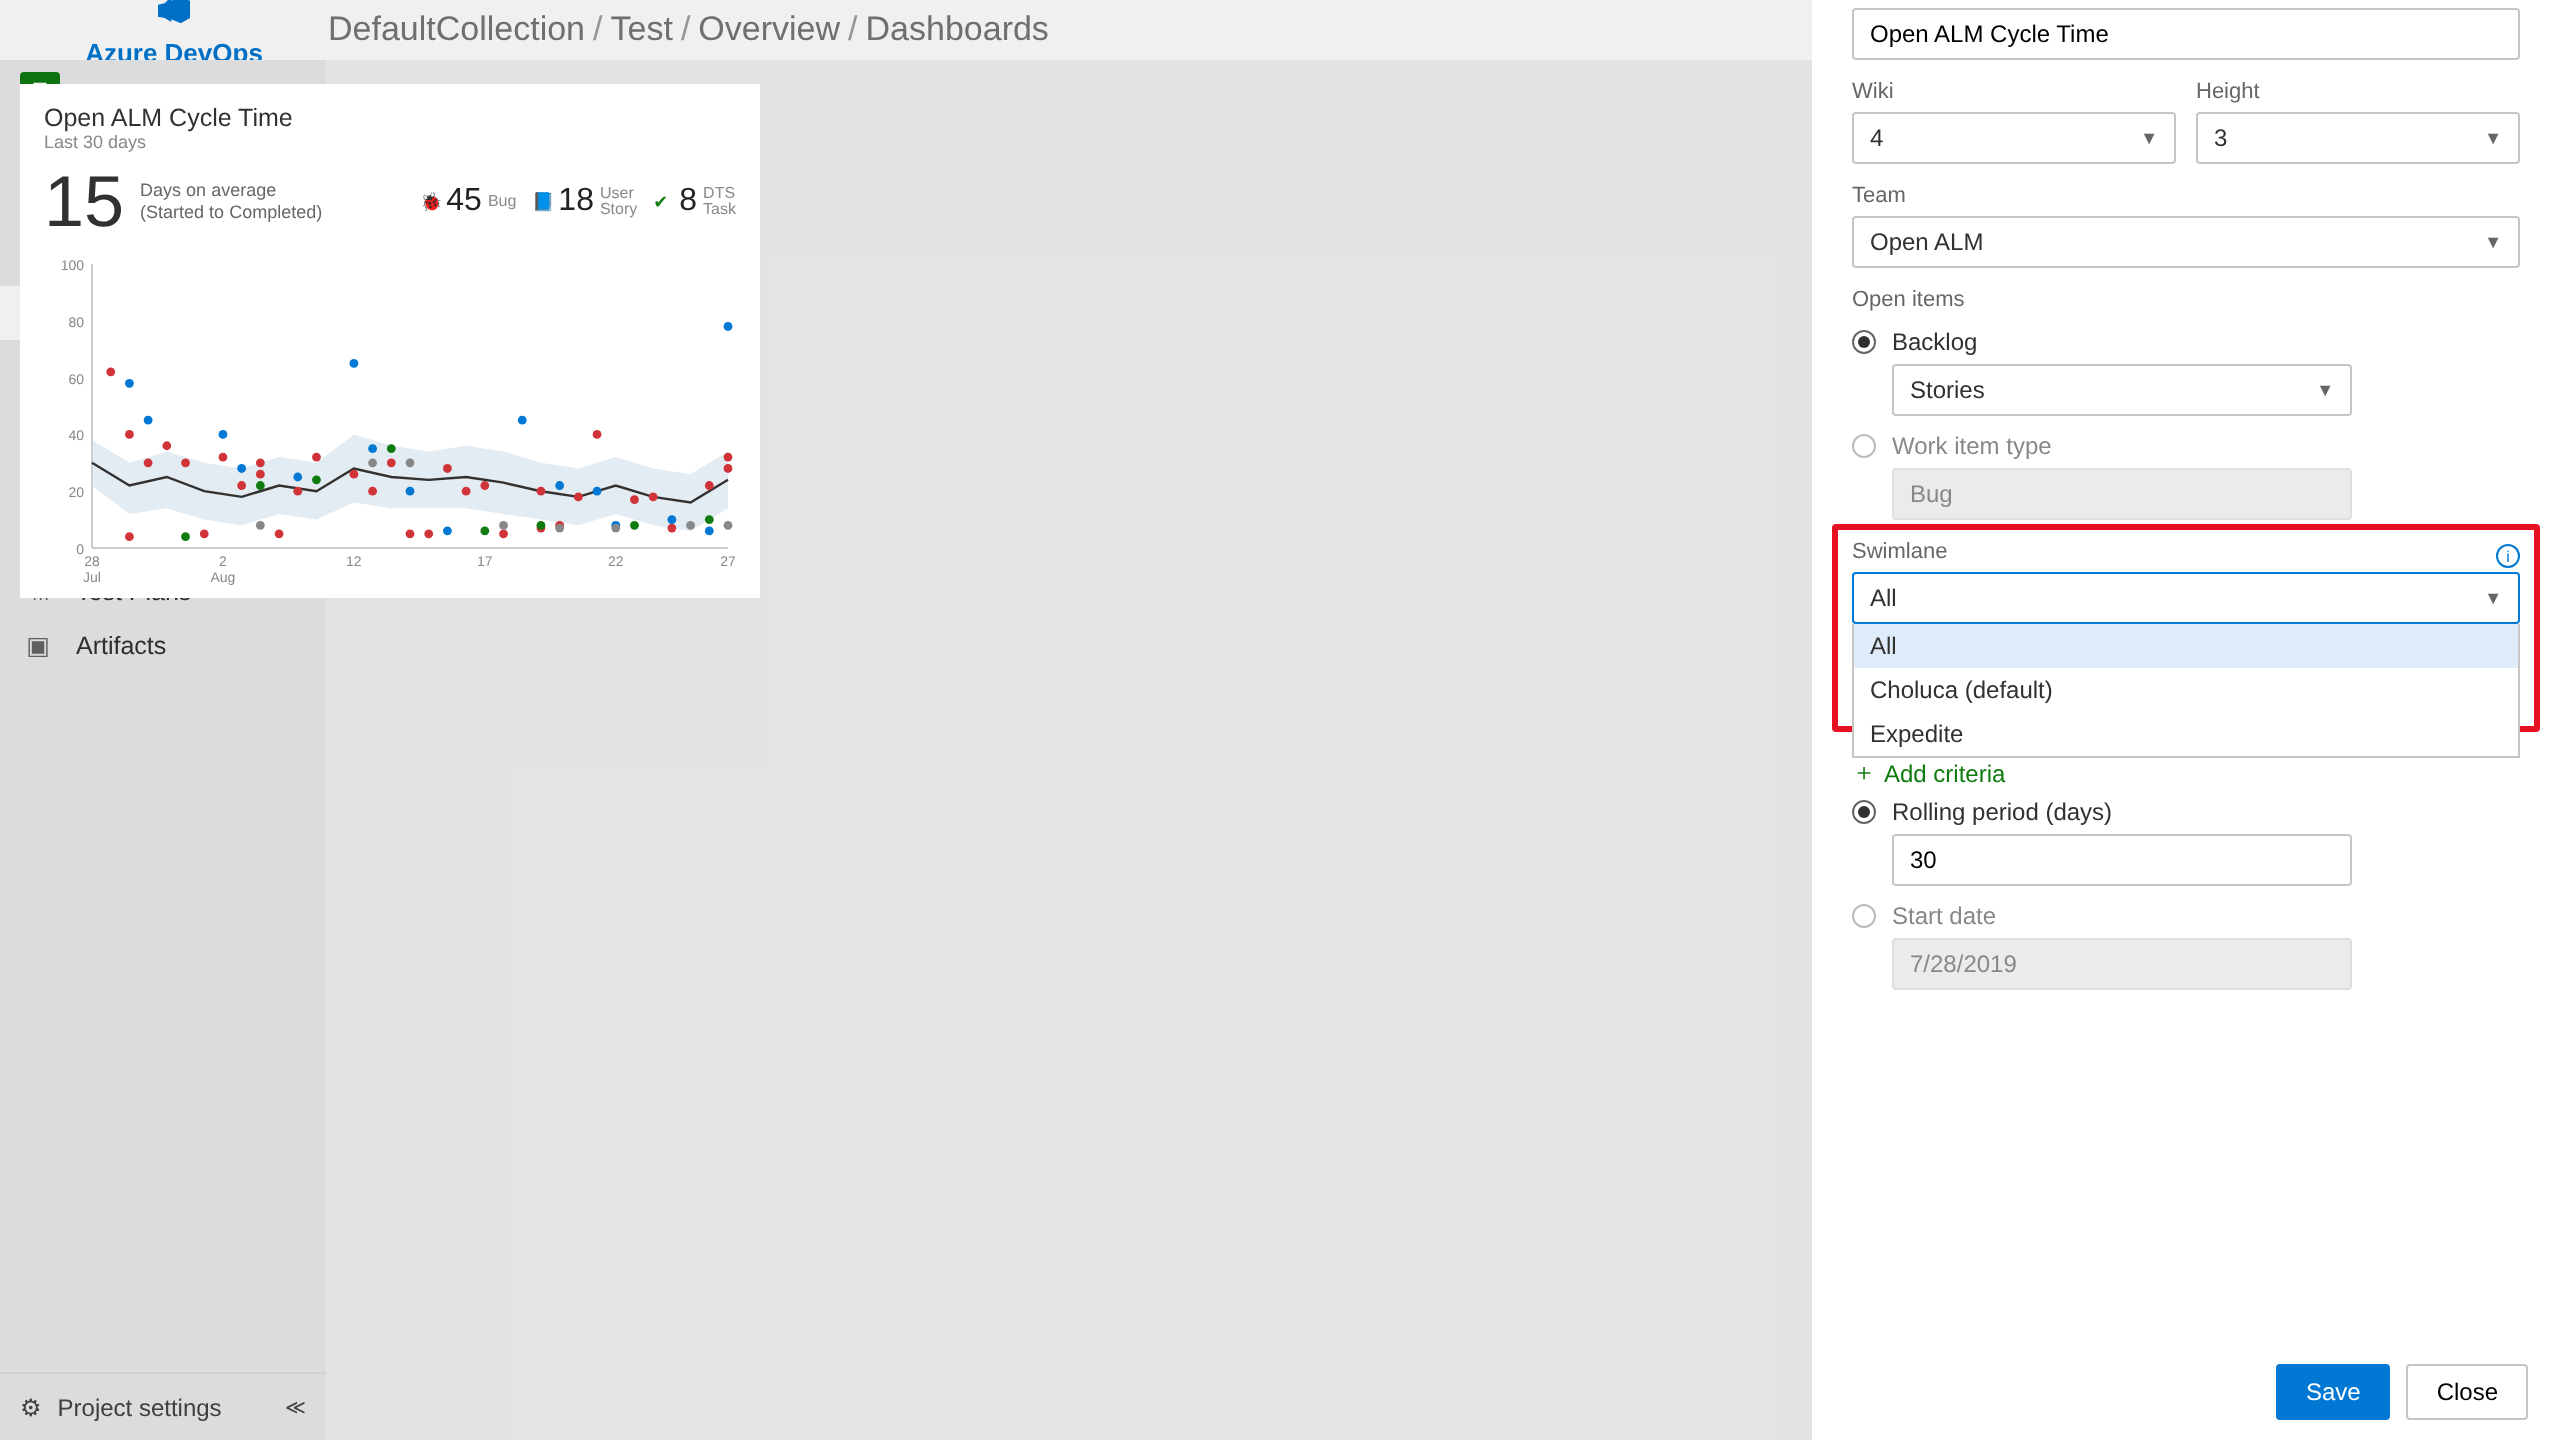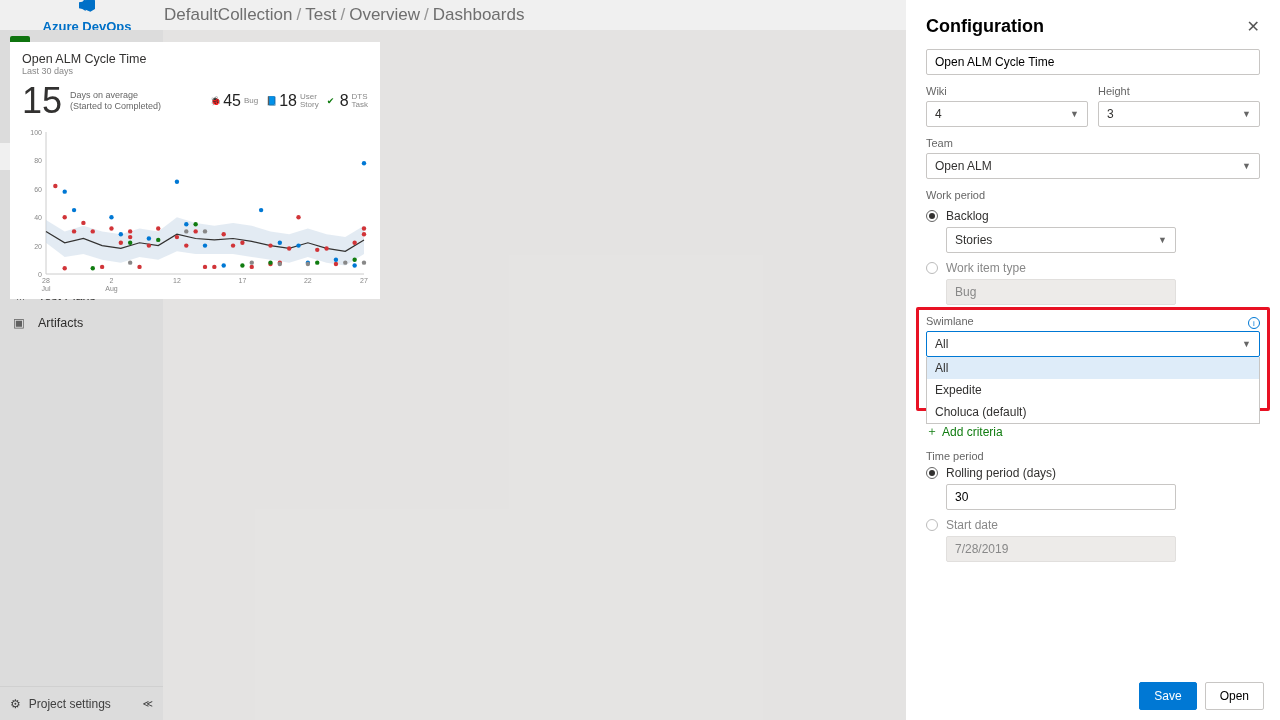--- a/index.html
+++ b/index.html
@@ -275,24 +275,20 @@
         <circle cx="229.76470588235296" cy="134.64" r="2.2" fill="#888"></circle>
         <circle cx="257.82352941176475" cy="136.06" r="2.2" fill="#888"></circle>
         <circle cx="285.88235294117646" cy="136.06" r="2.2" fill="#888"></circle>
         <circle cx="323.29411764705884" cy="134.64" r="2.2" fill="#888"></circle>
         <circle cx="342" cy="134.64" r="2.2" fill="#888"></circle>
       </svg>
   </div>
 </div>
 
 <div class="panel">
-  <div class="panel-head">
-    <h2>Configuration</h2>
-    <span class="close-x">✕</span>
-  </div>
   <div class="panel-body">
     <input class="text-input" value="Open ALM Cycle Time" style="">
 
     <div class="row">
       <div>
         <label class="fld-label">Wiki</label>
         <div class="select-input">
             <span>4</span>
             <span class="chev">▼</span>
           </div>
@@ -305,21 +301,21 @@
           </div>
       </div>
     </div>
 
     <label class="fld-label">Team</label>
     <div class="select-input">
         <span>Open ALM</span>
         <span class="chev">▼</span>
       </div>
 
-    <label class="fld-label">Work period</label>
+    <label class="fld-label">Open items</label>
     <div class="radio-row">
         <span class="radio sel"></span>
         <span>Backlog</span>
       </div>
     <div class="indent">
         <div class="select-input" style="width:230px;">
           <span>Stories</span>
           <span class="chev">▼</span>
         </div>
       </div>
@@ -339,40 +335,39 @@
         <label class="fld-label" style="margin-top:0">Swimlane</label>
         <span class="info-ico">i</span>
       </div>
       <div style="position:relative;">
         <div class="select-input swim-select">
             <span>All</span>
             <span class="chev">▼</span>
           </div>
         <div class="dropdown">
           <div class="dd-item sel">All</div>
+          <div class="dd-item">Choluca (default)</div>
           <div class="dd-item">Expedite</div>
-          <div class="dd-item">Choluca (default)</div>
         </div>
       </div>
     </div>
 
     <div class="add-criteria" style="margin-top:66px;">
         <span>＋</span>
         <span>Add criteria</span>
       </div>
 
-    <label class="fld-label">Time period</label>
     <div class="radio-row" style="margin-top:4px;">
         <span class="radio sel"></span>
         <span>Rolling period (days)</span>
       </div>
     <div class="indent"><input class="text-input" style="width: 230px;" value="30"></div>
     <div class="radio-row">
         <span class="radio dis"></span>
         <span style="color:#888;">Start date</span>
       </div>
     <div class="indent"><input class="text-input disabled" style="width: 230px;" value="7/28/2019"></div>
   </div>
   <div class="panel-foot">
     <button class="btn primary">Save</button>
-    <button class="btn">Open</button>
+    <button class="btn">Close</button>
   </div>
 </div>
 
 </body></html>

